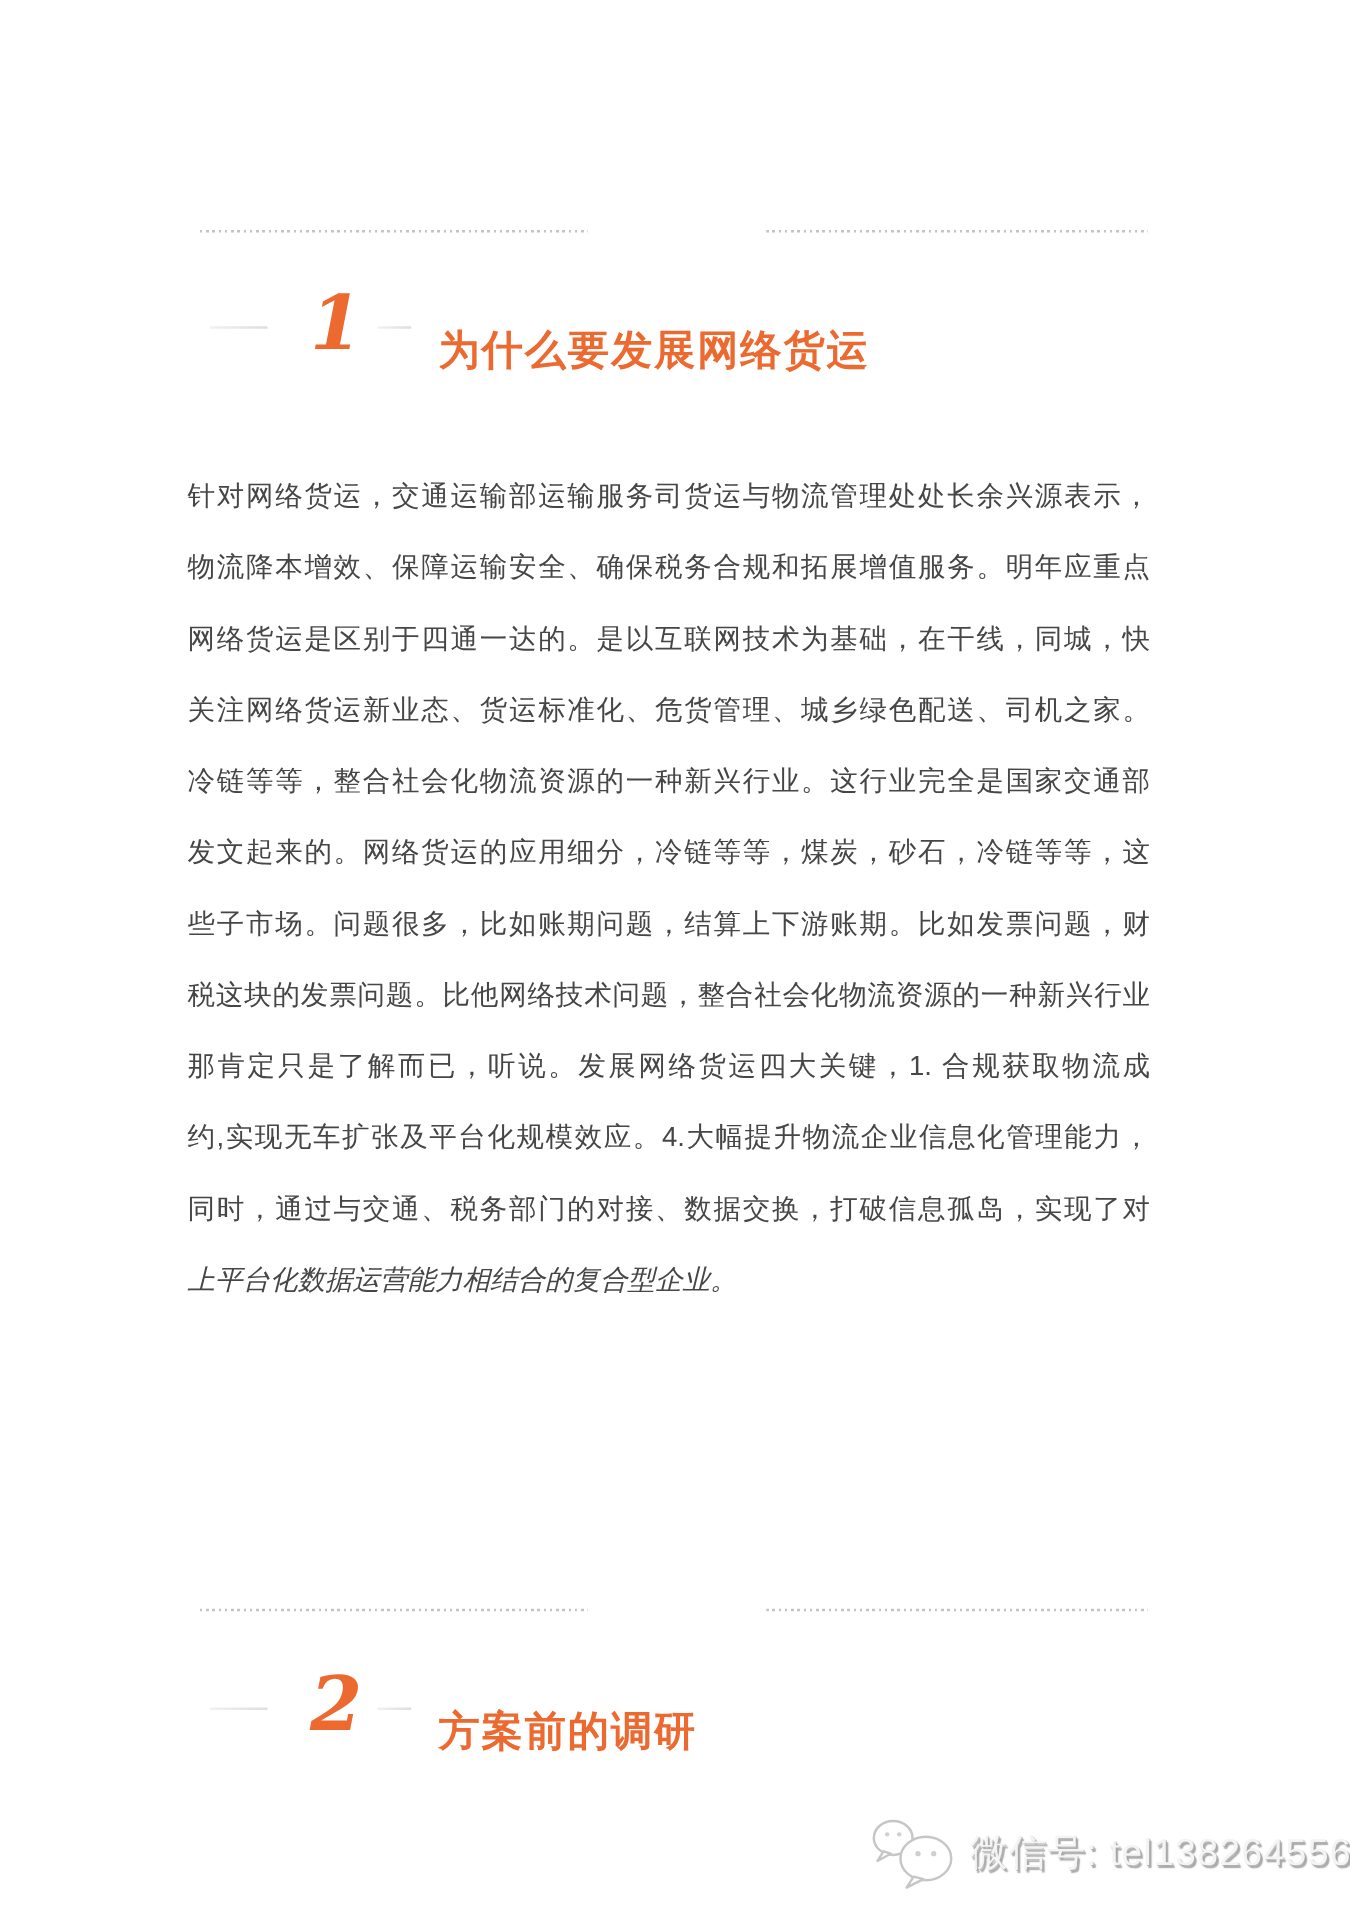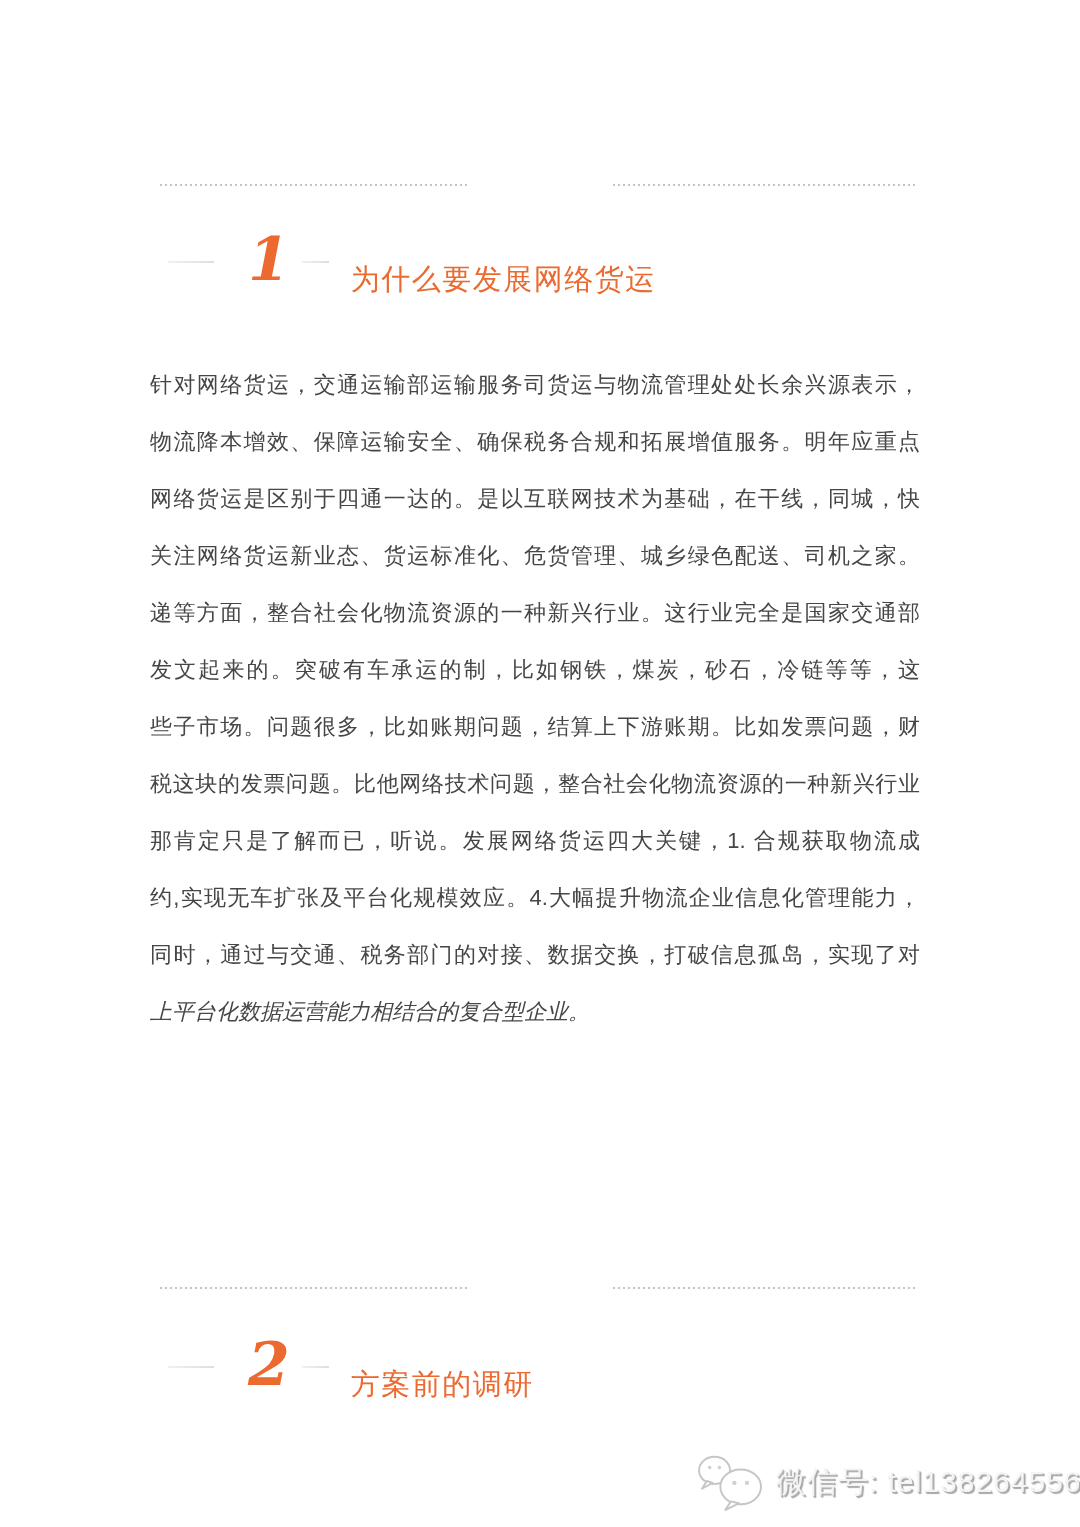--- a/index.html
+++ b/index.html
@@ -29,27 +29,27 @@
   .section-header.s2 { top:1329px; }
   .hline { display:inline-block; height:2px; background:linear-gradient(90deg,#f1f1f1,#dedede); }
   .hline.long  { width:46px; margin-right:34px; }
   .hline.short { width:27px; margin-left:12px; margin-right:22px; }
   .sec-num {
     font-family:"DejaVu Serif", serif; font-style:italic; font-weight:600;
     font-size:60px; line-height:1; color:var(--accent,#ec6a30);
     transform:translateY(-3px);
   }
   .sec-title {
-    font-size:29px; font-weight:normal; color:var(--accent,#ec6a30);
+    font-size:33px; font-weight:bold; color:var(--accent,#ec6a30);
     letter-spacing:1.5px; white-space:nowrap;margin-top:36px;
   }
 
   
   .body-text {
-    position:absolute; left:150px; top:356px; width:770px;
+    position:absolute; left:150px; top:368px; width:770px;
     font-size:22px; line-height:57px; color:var(--text,#464646);
   }
   .body-line {
     text-align:justify; text-align-last:justify; text-justify:inter-character;
   }
   .body-line.last { text-align-last:left;font-style:italic; }
 
   
   .footer {
     position:absolute; left:694px; top:1452px;
@@ -75,22 +75,22 @@
     <span class="sec-num">1</span>
     <span class="hline short"></span>
     <span class="sec-title">为什么要发展网络货运</span>
   </div>
 
   <div class="body-text">
       <div class="body-line">针对网络货运，交通运输部运输服务司货运与物流管理处处长余兴源表示，</div>
       <div class="body-line">物流降本增效、保障运输安全、确保税务合规和拓展增值服务。明年应重点</div>
       <div class="body-line">网络货运是区别于四通一达的。是以互联网技术为基础，在干线，同城，快</div>
       <div class="body-line">关注网络货运新业态、货运标准化、危货管理、城乡绿色配送、司机之家。</div>
-      <div class="body-line">递等方面，整合社会化物流资源的一种新兴行业。这行业完全是国家交通部</div>
-      <div class="body-line">发文起来的。突破有车承运的制，比如钢铁，煤炭，砂石，冷链等等，这</div>
+      <div class="body-line">冷链等等，整合社会化物流资源的一种新兴行业。这行业完全是国家交通部</div>
+      <div class="body-line">发文起来的。网络货运的应用细分，冷链等等，煤炭，砂石，冷链等等，这</div>
       <div class="body-line">些子市场。问题很多，比如账期问题，结算上下游账期。比如发票问题，财</div>
       <div class="body-line">税这块的发票问题。比他网络技术问题，整合社会化物流资源的一种新兴行业</div>
       <div class="body-line">那肯定只是了解而已，听说。发展网络货运四大关键，1. 合规获取物流成</div>
       <div class="body-line">约,实现无车扩张及平台化规模效应。4.大幅提升物流企业信息化管理能力，</div>
       <div class="body-line">同时，通过与交通、税务部门的对接、数据交换，打破信息孤岛，实现了对</div>
       <div class="body-line last">上平台化数据运营能力相结合的复合型企业。</div>
     </div>
 
   <div class="divider mid left-seg"></div>
   <div class="divider mid right-seg"></div>

